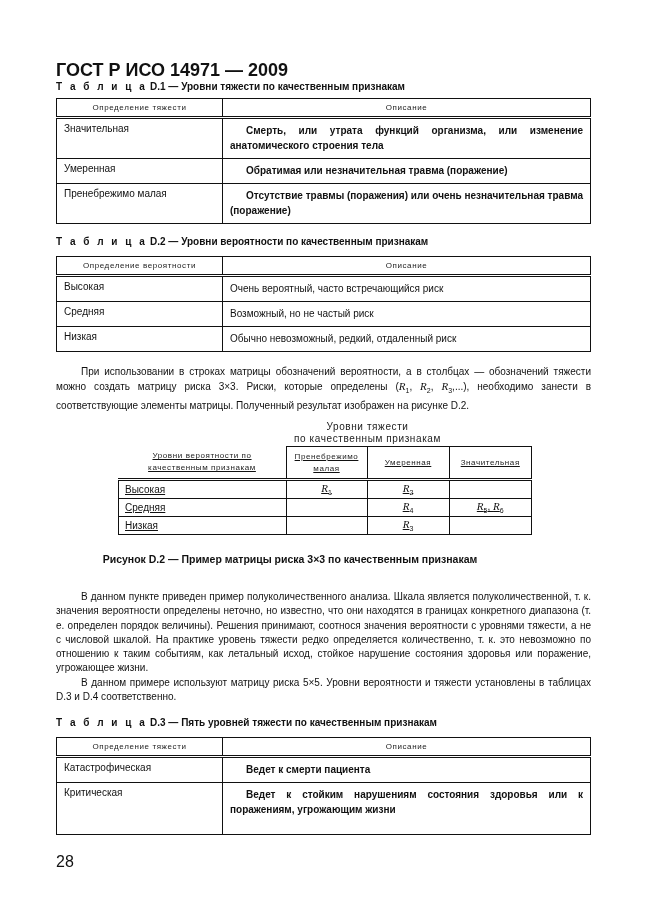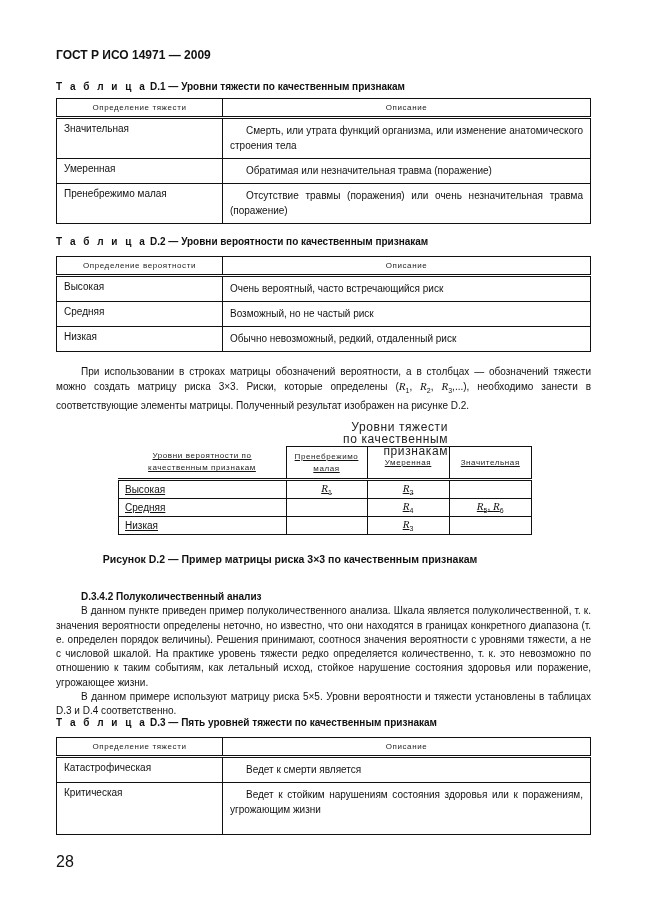--- a/index.html
+++ b/index.html
@@ -1,38 +1,38 @@
 <!DOCTYPE html>
 <html><head>
 <meta charset="utf-8">
 <style>
   html, body { margin: 0; padding: 0; background: #ffffff; }
   body {
     width: 646px; height: 913px; position: relative; overflow: hidden;
     font-family: "Liberation Sans", sans-serif; color: #111;
   }
   .abs { position: absolute; }
-  .doc-header { left: 56px; top: 48px; font-size: 12px; font-weight: bold; letter-spacing: 0; }
+  .doc-header { left: 56px; top: 60px; font-size: 18px; font-weight: bold; letter-spacing: 0; }
   .caption { font-size: 10px; white-space: nowrap; font-weight: bold; }
   .spaced { letter-spacing: 2.5px; }
 
   table.t { position: absolute; border-collapse: collapse; font-size: 10px; }
   table.t td, table.t th { border: 1px solid #111; vertical-align: top; padding: 1px; }
   table.t th { font-weight: normal; font-size: 8px; letter-spacing: 0.6px; text-align: center; vertical-align: middle; color: #222; }
   table.t thead tr th { border-bottom: 3px double #111; }
   .cell-l { padding: 4px 7px 5px 7px !important; }
   .cell-r { padding: 4px 7px 5px 7px !important; line-height: 15px; }
-  .indent { text-indent: 16px; }
+  .indent { text-indent: 16px; font-weight: bold; }
   .just { text-align: justify; }
 
   .para { position: absolute; left: 56px; width: 535px; font-size: 10px; line-height: 14.3px; text-align: justify; }
   .para p { margin: 0; text-indent: 25px; }
 
   
-  .mx-head { position: absolute; font-size: 12px; letter-spacing: 0.6px; text-align: right; color: #222; line-height: 12px; }
+  .mx-head { position: absolute; font-size: 10px; letter-spacing: 0.6px; text-align: center; color: #222; line-height: 12px; }
   table.mx { position: absolute; border-collapse: collapse; font-size: 10px; }
   table.mx td { padding: 0; height: 17px; vertical-align: middle; }
   table.mx .hdr td { font-size: 8px; letter-spacing: 0.6px; text-align: center; color: #222; line-height: 12px; }
   .r-it { font-style: italic; font-family: "Liberation Serif", serif; font-size: 11px; }
   .r-it sub { font-size: 7px; font-style: normal; font-family: "Liberation Sans", sans-serif; }
   .page-num { left: 56px; top: 853px; font-size: 16px; }
   .sec-title { font-weight: bold; text-indent: 25px; }
 </style>
 </head>
 <body>
@@ -129,39 +129,38 @@
     <td style="border:1px solid #111; padding-left:6px;">Низкая</td>
     <td style="border:1px solid #111;"></td>
     <td style="border:1px solid #111; text-align:center;"><span class="r-it"><span>R</span><sub>3</sub></span></td>
     <td style="border:1px solid #111;"></td>
   </tr>
 </tbody>
   </table>
 <div class="abs caption" style="left:0; width:580px; text-align:center; top:553px; font-size:10.5px;">Рисунок D.2 — Пример матрицы риска 3×3 по качественным признакам</div>
 
 <div class="para" style="top:590px;">
-  <p class="sec-title">D.3.4.2 Полуколичественный анализ</p>
   <p>В данном пункте приведен пример полуколичественного анализа. Шкала является полуколичественной, т. к. значения вероятности определены неточно, но известно, что они находятся в границах конкретного диапазона (т. е. определен порядок величины). Решения принимают, соотнося значения вероятности с уровнями тяжести, а не с числовой шкалой. На практике уровень тяжести редко определяется количественно, т. к. это невозможно по отношению к таким событиям, как летальный исход, стойкое нарушение состояния здоровья или поражение, угрожающее жизни.</p>
   <p>В данном примере используют матрицу риска 5×5. Уровни вероятности и тяжести установлены в таблицах D.3 и D.4 соответственно.</p>
 </div>
 
 <div class="abs caption" style="left:56px; top:717px;">
   <span class="spaced">Т а б л и ц а</span><span> D.3 — Пять уровней тяжести по качественным признакам</span>
 </div>
 <table class="t" style="left:56px; top:737px; width:535px;">
   <thead>
     <tr style="height:19px;">
       <th style="width:163px;">Определение тяжести</th>
       <th>Описание</th>
     </tr>
   </thead>
   <tbody>
     <tr style="height:24px;">
       <td class="cell-l">Катастрофическая</td>
-      <td class="cell-r indent">Ведет к смерти является</td>
+      <td class="cell-r indent">Ведет к смерти пациента</td>
     </tr>
     <tr style="height:52px;">
       <td class="cell-l">Критическая</td>
       <td class="cell-r indent just">Ведет к стойким нарушениям состояния здоровья или к поражениям, угрожающим жизни</td>
     </tr>
   </tbody>
 </table>
 
 <div class="abs page-num">28</div>
 

